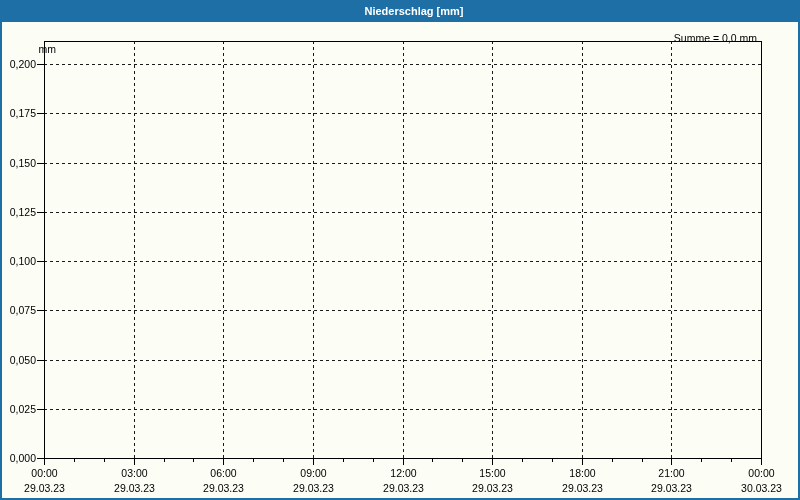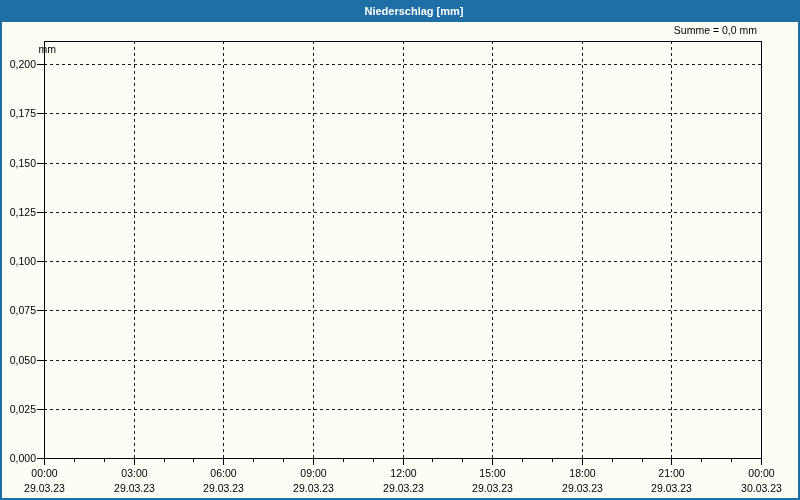--- a/index.html
+++ b/index.html
@@ -32,21 +32,21 @@
     padding-left: 28px;
   }
   .frame-border {
     position: absolute; inset: 0;
     border: 2px solid var(--frame);
     border-top: none;
     pointer-events: none;
     z-index: 6;
   }
   .sum-annotation {
-    position: absolute; top: 24px; right: 43px;
+    position: absolute; top: 32px; right: 43px;
     font-size: 10.5px; color: var(--label);
     z-index: 3;
   }
   .unit-label {
     position: absolute; top: 43px; right: 744px;
     font-size: 10.5px; color: var(--label);
     white-space: nowrap;
     z-index: 3;
   }
   svg.chart { position: absolute; top: 0; left: 0; z-index: 2; }

